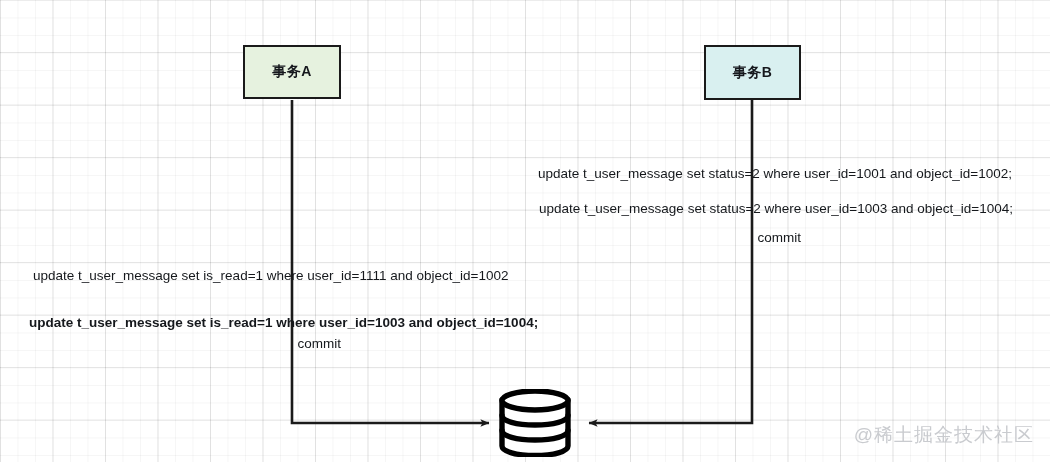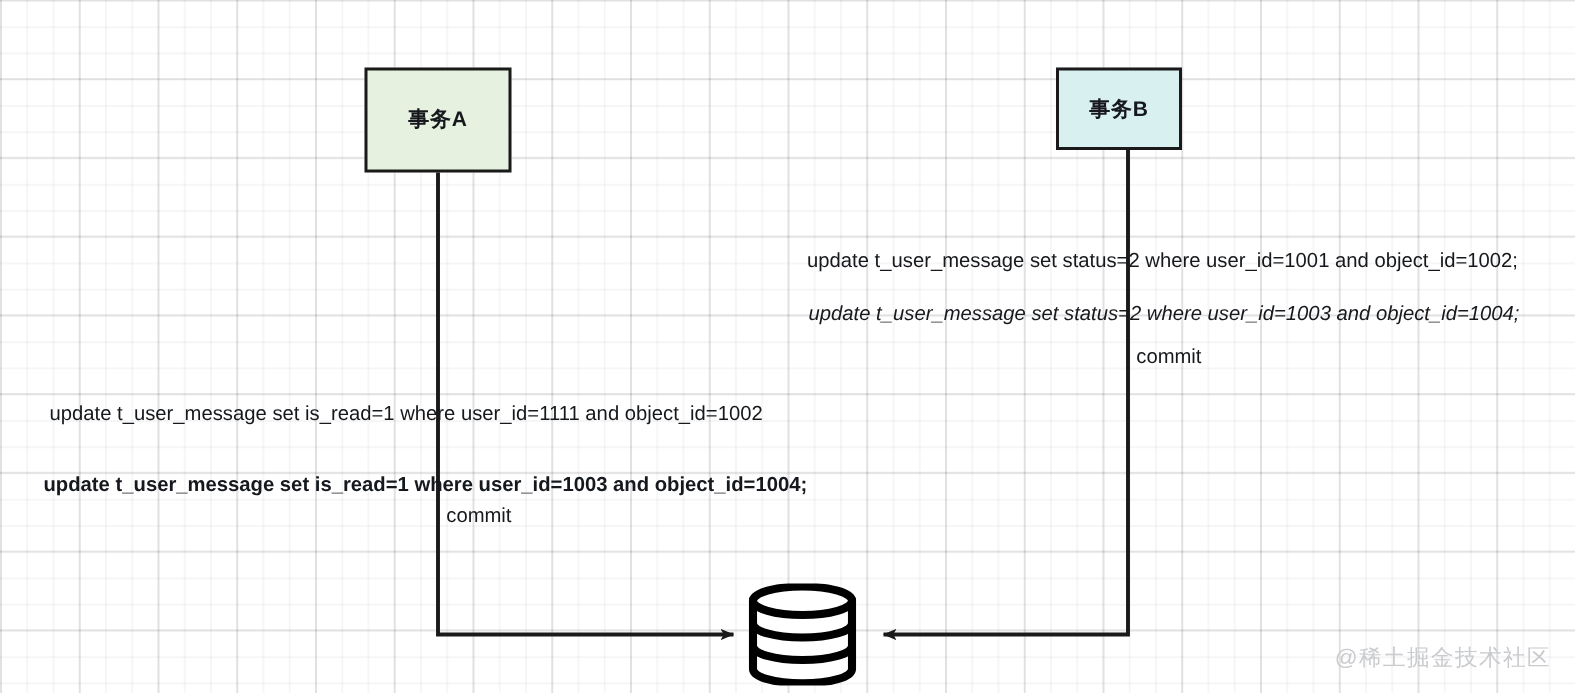--- a/index.html
+++ b/index.html
@@ -49,44 +49,44 @@
     justify-content: center;
     font-size: 14px;
     font-weight: 700;
     color: #16181d;
     letter-spacing: 0.5px;
   }
   #actor-a {
     left: 243px;
     top: 45px;
     width: 98px;
-    height: 70px;
+    height: 54px;
     background: #e6f2df;
   }
   #actor-b {
     left: 704px;
     top: 45px;
-    width: 84px;
+    width: 97px;
     height: 55px;
     background: #d9f0f0;
   }
 
   
   .msg {
     position: absolute;
     font-size: 13.5px;
     color: #15181c;
     white-space: nowrap;
     line-height: 1;
   }
   .msg-right { }
   .msg-center { text-align: right; }
 
   #msg-b1 { right: 38px; top: 167px; }
-  #msg-b2 { right: 37px; top: 202px; font-style: italic; }
+  #msg-b2 { right: 37px; top: 202px; }
   #msg-b-commit {
     left: 704px;
     width: 97px;
     top: 231px;
   }
   #msg-a1 { left: 33px; top: 269px; }
   #msg-a2 { left: 29px; top: 316px; font-weight: bold; }
   #msg-a-commit {
     left: 244px;
     width: 97px;
@@ -100,21 +100,21 @@
     top: 389px;
     width: 76px;
     height: 68px;
   }
 
   
   #watermark {
     position: absolute;
     right: 16px;
     bottom: 14px;
-    font-size: 15px;
+    font-size: 19px;
     color: #c9cbcf;
     letter-spacing: 1px;
     white-space: nowrap;
     margin-left: 36px;
   }
 </style>
 </head>
 <body>
 
 <div id="canvas">

